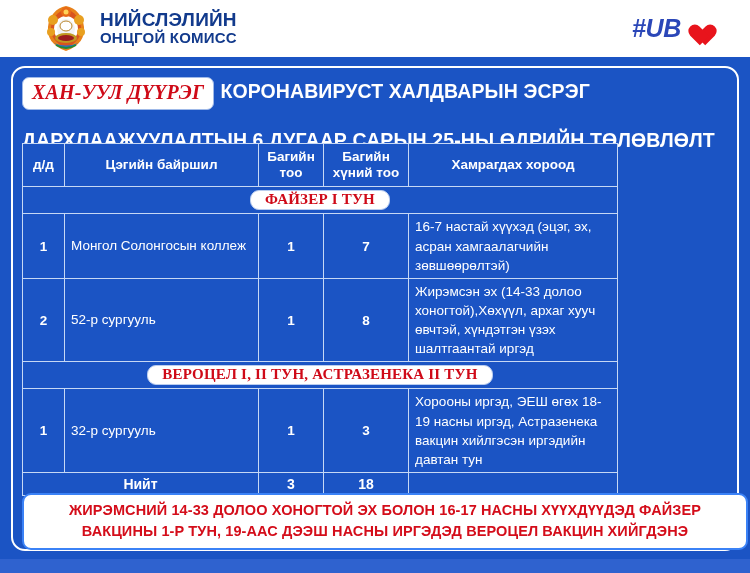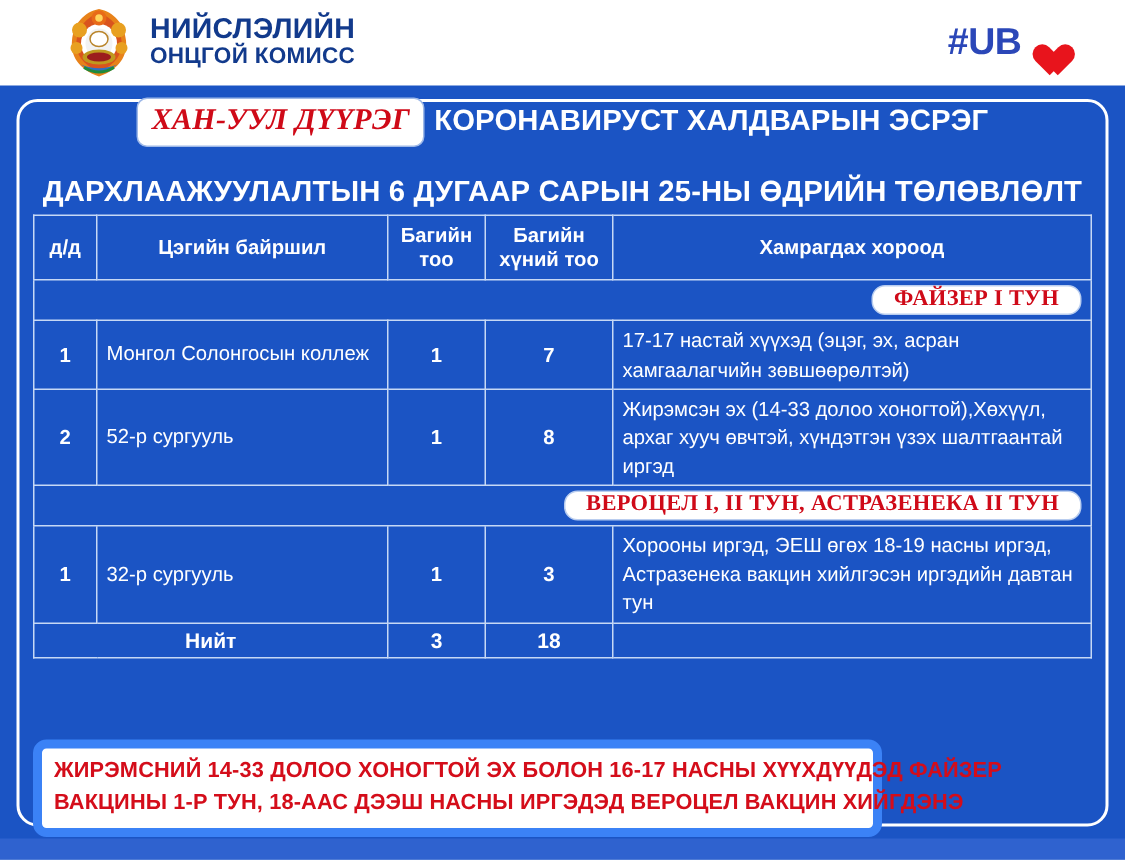--- a/index.html
+++ b/index.html
@@ -29,22 +29,23 @@
     font-size:19px;font-weight:bold;color:#123a8c;letter-spacing:.2px;
   }
   .brand-l2{
     font-size:15px;font-weight:bold;color:#123a8c;letter-spacing:.2px;
   }
 
   .hashtag{
     position:absolute;right:14px;top:12px;
     background:#ffffff;border-radius:9px;
     padding:2px 12px 3px 12px;
-    display:flex;align-items:flex-end;gap:1px;
+    display:flex;align-items:flex-start;gap:1px;
     box-shadow:0 0 0 1px rgba(255,255,255,1);
+    font-style:italic;
   }
   .hashtag .ht-txt{
     font-size:25px;font-weight:bold;color:#2b47b8;letter-spacing:-.3px;
     font-family:"Liberation Sans", sans-serif;
   }
   .heart{
     width:26px;height:24px;position:relative;display:inline-block;margin:0 1px;
   }
   .heart:before,.heart:after{
     content:"";position:absolute;top:2px;width:13px;height:20px;
@@ -59,43 +60,43 @@
     background:#1b54c4;
   }
   .blue-inner-frame{
     position:absolute;left:11px;top:9px;right:11px;bottom:22px;
     border:2px solid #ffffff;border-radius:14px;
     box-sizing:border-box;
   }
 
   
   .title{
-    position:absolute;left:22px;top:8px;width:706px;
-    text-align:center;color:#ffffff;
+    position:absolute;left:22px;top:20px;width:706px;
+    color:#ffffff;
   }
   .title-line{
     font-size:19.5px;font-weight:bold;letter-spacing:.1px;line-height:1.38;
     white-space:nowrap;
   }
   .title-line.l2{font-size:19.5px;margin-top:17px;}
   .district-badge{
     display:inline-block;background:#ffffff;color:#cf0a18;
     border-radius:7px;padding:1px 9px 2px 9px;margin-right:6px;
     font-family:"Liberation Serif", serif;
     font-weight:bold;font-style:italic;font-size:20px;
     letter-spacing:.2px;vertical-align:middle;
     border:1px solid #9fb9e8;
   }
 
   
   .tablewrap{
     position:absolute;left:22px;top:86px;width:706px;
   }
   table.vtab{
-    width:706px;border-collapse:collapse;table-layout:fixed;
+    width:596px;border-collapse:collapse;table-layout:fixed;
     color:#ffffff;
   }
   table.vtab td,table.vtab th{
     border:1.5px solid #c6d8f5;
     background:#1b54c4;
     padding:3px 6px;
     font-size:13.5px;
     vertical-align:middle;
     box-sizing:border-box;
   }
@@ -108,36 +109,36 @@
   .c-team{width:65px;text-align:center;}
   .c-ppl{width:85px;text-align:center;}
   .c-khoroo{width:auto;}
 
   td.num{text-align:center;font-weight:bold;font-size:14px;}
   td.idx{text-align:center;font-weight:bold;font-size:14px;}
   td.loc{font-size:13.5px;line-height:1.35;}
   td.desc{font-size:13.5px;line-height:1.42;padding:4px 6px;}
 
   .section-row td{
-    text-align:right;padding:3px 0 4px 0;
+    text-align:center;padding:3px 0 4px 0;
   }
   .section-pill{
     display:inline-block;background:#ffffff;color:#cf0a18;
     border-radius:9px;padding:0px 14px 1px 14px;
     font-family:"Liberation Serif", serif;
     font-weight:bold;font-size:15px;letter-spacing:.2px;
     border:1px solid #b9cdef;
   }
   tr.total td{font-weight:bold;font-size:14px;text-align:center;margin-top:32px;}
   tr.total td.total-label{text-align:center;}
 
   
   .banner{
-    position:absolute;left:22px;top:436px;width:566px;
-    background:#ffffff;border-radius:9px;border:6px solid #3b82f6;
+    position:absolute;left:22px;top:436px;width:726px;
+    background:#ffffff;border-radius:9px;border:2px solid #3b82f6;
     padding:5px 8px 6px 8px;box-sizing:border-box;
     text-align:center;
   }
   .banner-line{
     color:#d40d1a;font-weight:bold;font-size:14.5px;line-height:1.45;
     letter-spacing:.1px;white-space:nowrap;
   }
   .bottom-strip{
     position:absolute;left:0;bottom:0;width:750px;height:14px;background:#2f62cf;
   }
@@ -220,21 +221,21 @@
           <tr class="section-row">
             <td colspan="5">
               <span class="section-pill">ФАЙЗЕР I ТУН</span>
             </td>
           </tr>
           <tr>
             <td class="idx">1</td>
             <td class="loc">Монгол Солонгосын коллеж</td>
             <td class="num">1</td>
             <td class="num">7</td>
-            <td class="desc">17-17 настай хүүхэд (эцэг, эх, асран хамгаалагчийн зөвшөөрөлтэй)</td>
+            <td class="desc">16-7 настай хүүхэд (эцэг, эх, асран хамгаалагчийн зөвшөөрөлтэй)</td>
           </tr>
           <tr>
             <td class="idx">2</td>
             <td class="loc">52-р сургууль</td>
             <td class="num">1</td>
             <td class="num">8</td>
             <td class="desc">Жирэмсэн эх (14-33 долоо хоногтой),Хөхүүл, архаг хууч өвчтэй, хүндэтгэн үзэх шалтгаантай иргэд</td>
           </tr>
 
           <tr class="section-row">
@@ -255,18 +256,18 @@
             <td>3</td>
             <td>18</td>
             <td></td>
           </tr>
         </tbody>
       </table>
     </div>
 
     <div class="banner">
       <div class="banner-line">ЖИРЭМСНИЙ 14-33 ДОЛОО ХОНОГТОЙ ЭХ БОЛОН 16-17 НАСНЫ ХҮҮХДҮҮДЭД ФАЙЗЕР</div>
-      <div class="banner-line">ВАКЦИНЫ 1-Р ТУН, 18-ААС ДЭЭШ НАСНЫ ИРГЭДЭД ВЕРОЦЕЛ ВАКЦИН ХИЙГДЭНЭ</div>
+      <div class="banner-line">ВАКЦИНЫ 1-Р ТУН, 19-ААС ДЭЭШ НАСНЫ ИРГЭДЭД ВЕРОЦЕЛ ВАКЦИН ХИЙГДЭНЭ</div>
     </div>
 
     <div class="bottom-strip"></div>
   </div>
 </div>
 
 </body></html>

